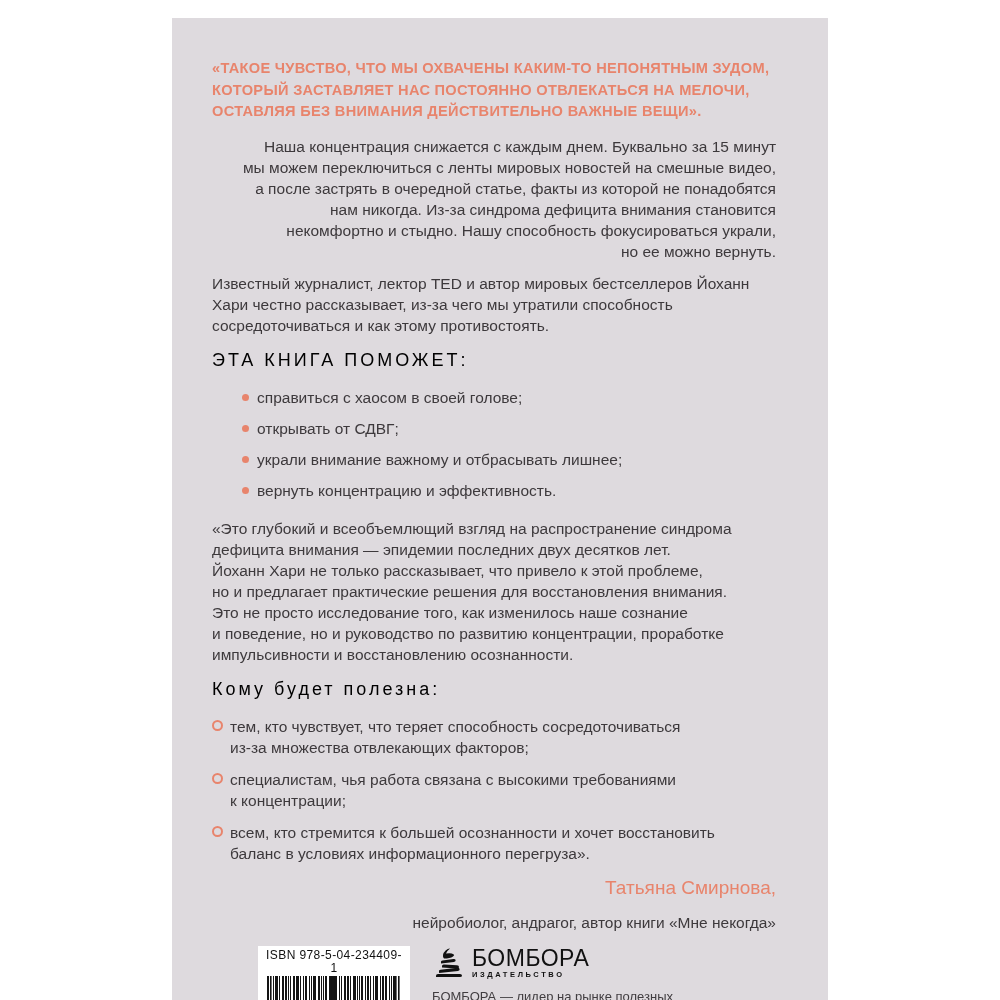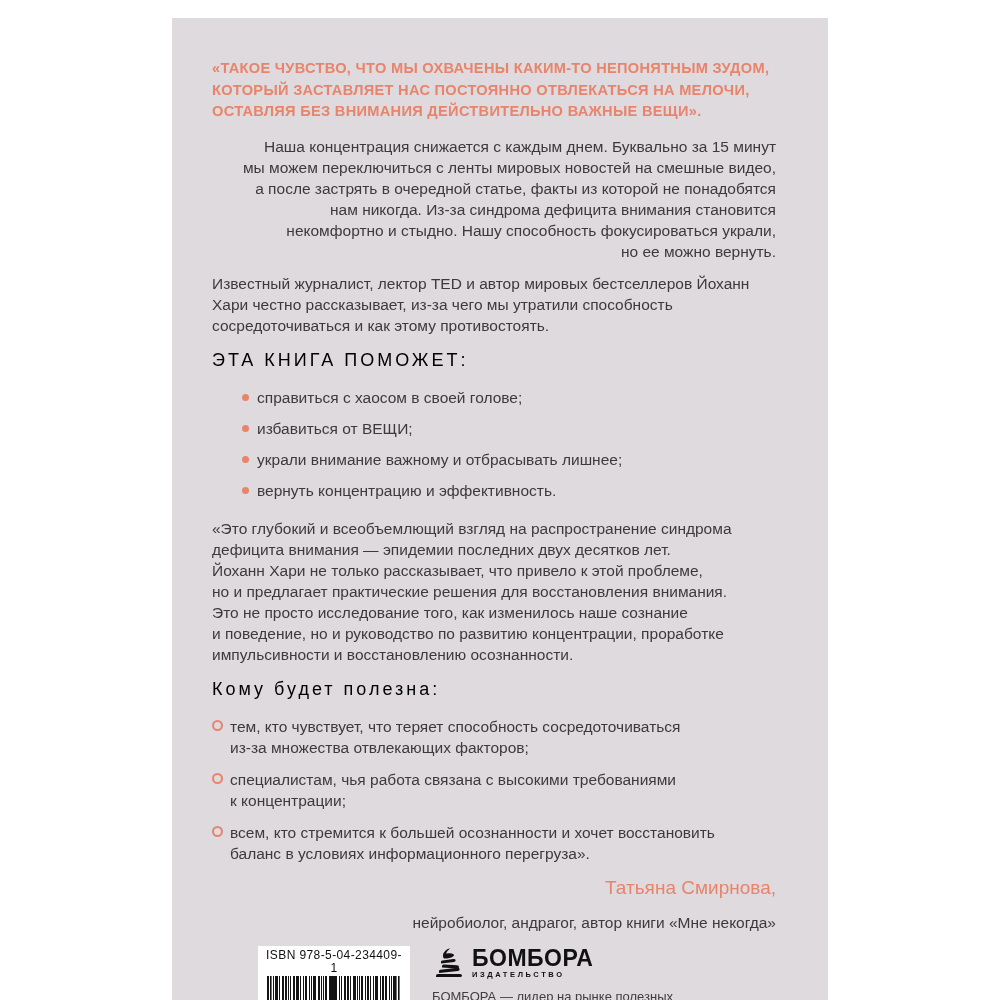--- a/index.html
+++ b/index.html
@@ -45,21 +45,21 @@
     padding:3px 6px 2px 6px; text-align:center; }
   .isbn-label { font-size:12px; color:#111; letter-spacing:0.4px; line-height:13px; }
   .bars { display:block; margin:1px auto 0 auto; }
   .barcode-digits { font-size:14px; font-weight:bold; color:#111;
     letter-spacing:2px; line-height:14px; margin-top:-1px; }
 
   .publisher { margin-left:22px; }
   .logo-row { display:flex; align-items:center; }
   .cairn { display:block; }
   .logo-text { margin-left:8px; }
-  .publisher-name { font-size:23px; font-weight:bold; color:#111; letter-spacing:0.5px; line-height:24px; }
+  .publisher-name { font-size:23px; font-weight:normal; color:#111; letter-spacing:0.5px; line-height:24px; }
   .publisher-subtitle { font-size:7.5px; font-weight:bold; color:#111; letter-spacing:2.6px; line-height:9px; }
   .about { margin-top:9px; font-size:13px; line-height:16.5px; color:#413d40; }
 </style>
 </head>
 <body>
 
 <div class="page">
   <div class="cover">
     <div class="content">
 
@@ -80,21 +80,21 @@
 
       <div class="section-heading">ЭТА КНИГА ПОМОЖЕТ:</div>
 
       <ul class="benefit-list">
           <li>
           <span class="dot"></span>
           <span class="prewrap">справиться с хаосом в своей голове;</span>
         </li>
           <li>
           <span class="dot"></span>
-          <span class="prewrap">избавиться от ВЕЩИ;</span>
+          <span class="prewrap">открывать от СДВГ;</span>
         </li>
           <li>
           <span class="dot"></span>
           <span class="prewrap">украли внимание важному и отбрасывать лишнее;</span>
         </li>
           <li>
           <span class="dot"></span>
           <span class="prewrap">вернуть концентрацию и эффективность.</span>
         </li>
         </ul>

